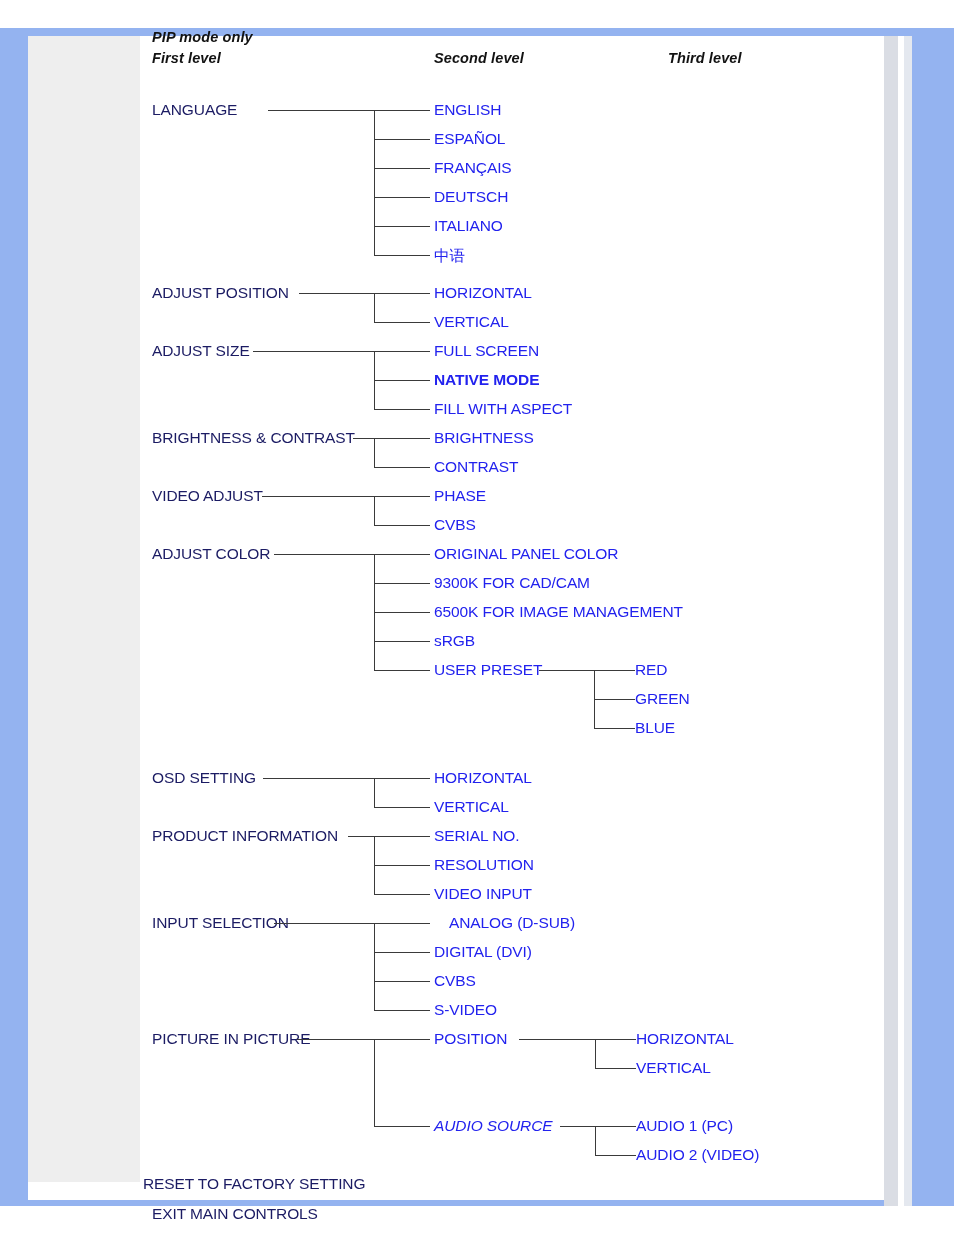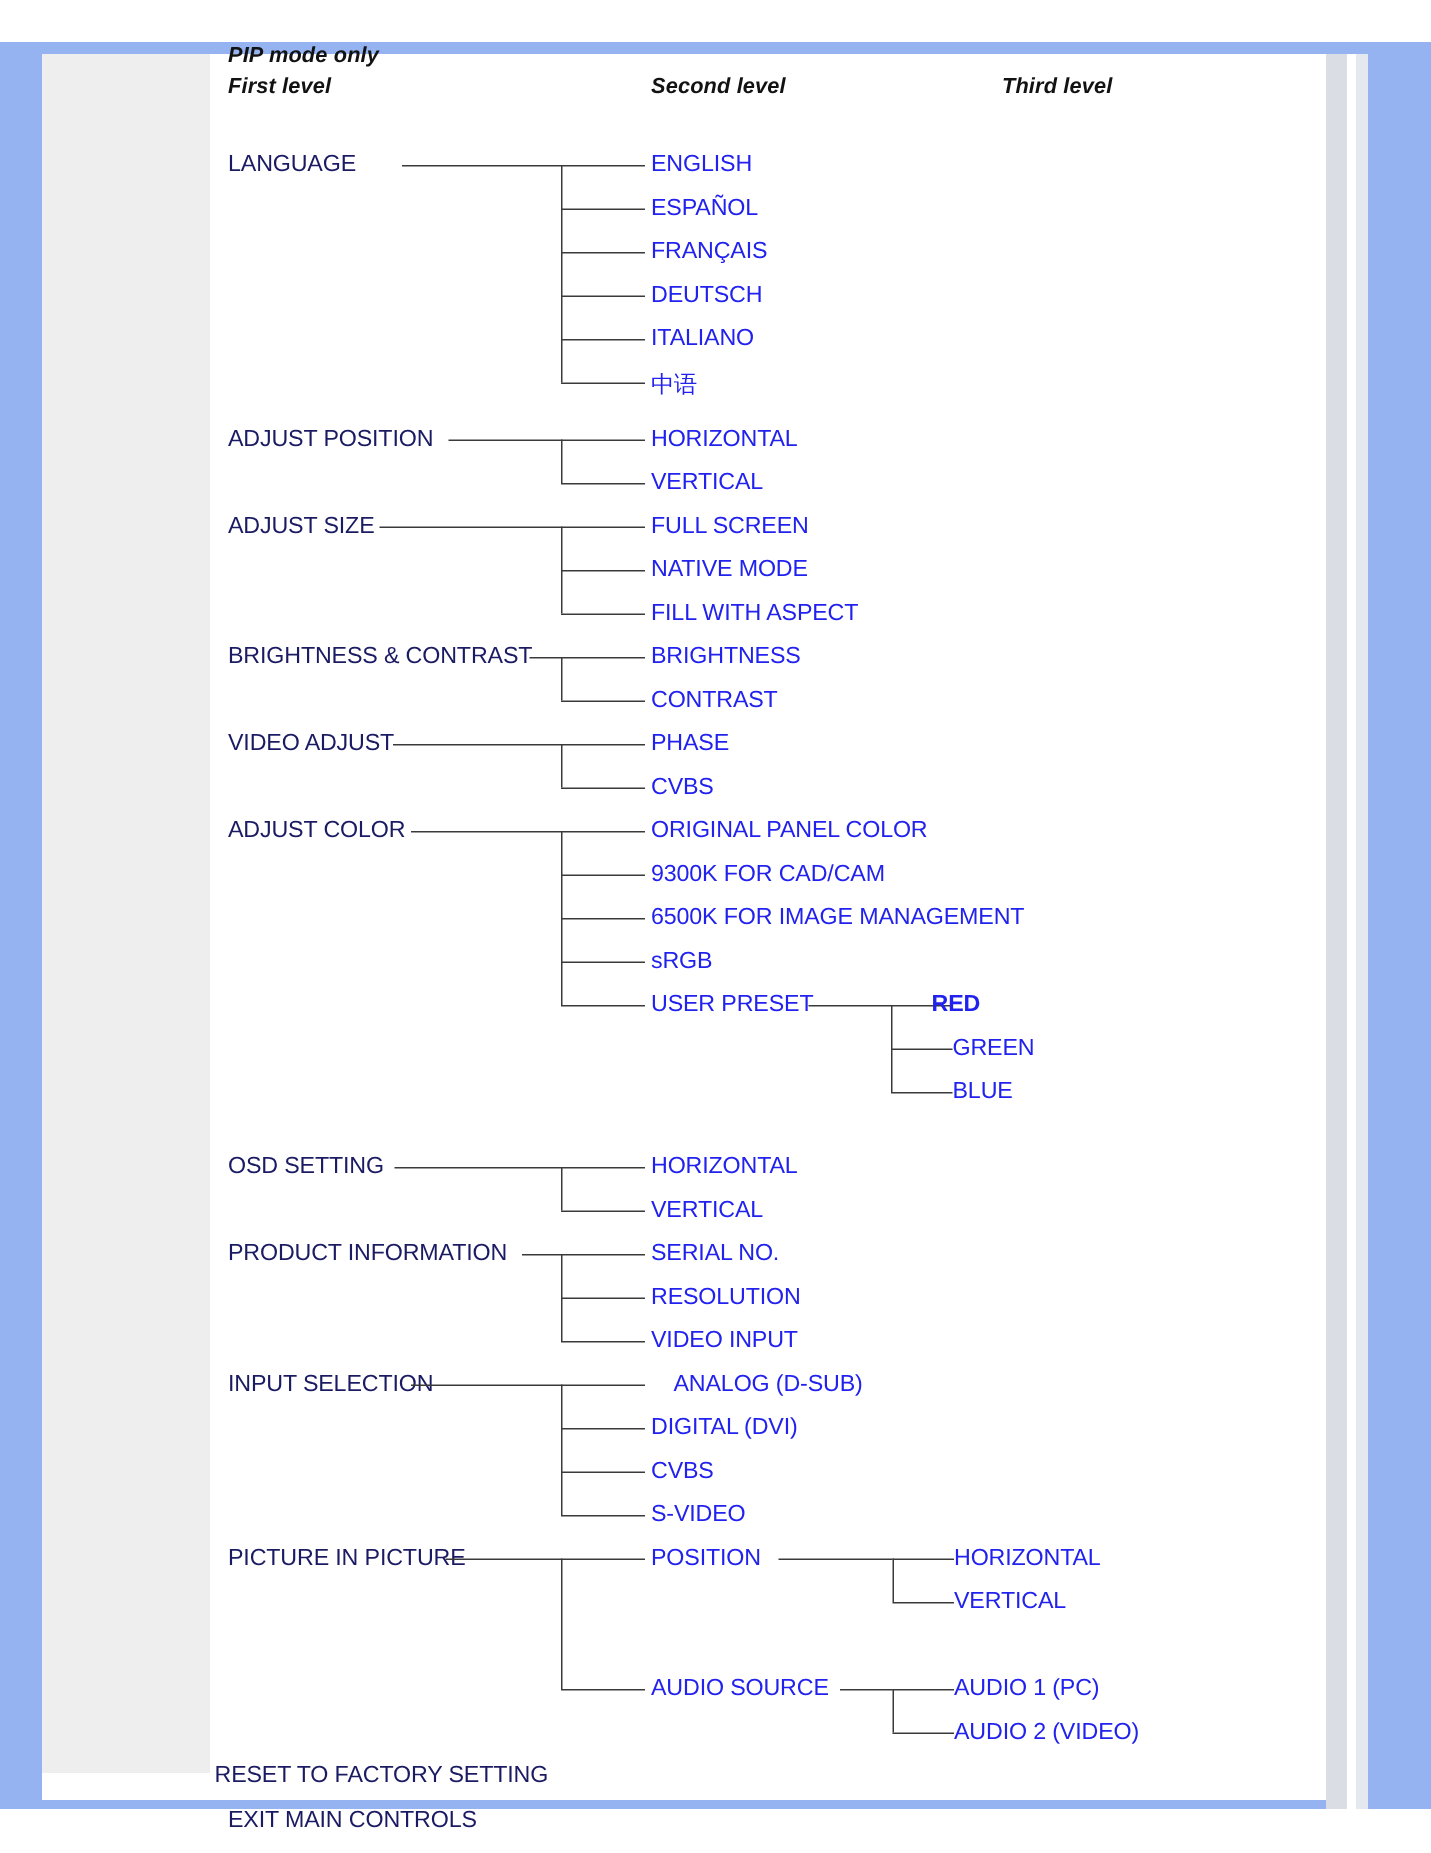--- a/index.html
+++ b/index.html
@@ -137,21 +137,21 @@
   <div class="lvl2" style="left:434px; top:284px;">HORIZONTAL</div>
   <div class="lvl2" style="left:434px; top:313px;">VERTICAL</div>
 
   <div class="lvl1" style="left:152px; top:342px;">ADJUST SIZE</div>
   <div class="hline" style="left:253px; top:351px; width:121px;"></div>
   <div class="vline" style="left:374px; top:351px; height:58px;"></div>
   <div class="hline" style="left:374px; top:351px; width:56px;"></div>
   <div class="hline" style="left:374px; top:380px; width:56px;"></div>
   <div class="hline" style="left:374px; top:409px; width:56px;"></div>
   <div class="lvl2" style="left:434px; top:342px;">FULL SCREEN</div>
-  <div class="lvl2" style="left:434px; top:371px;">NATIVE MODE</div>
+  <div class="lvl2" style="left:434px; top:371px;font-weight:bold;">NATIVE MODE</div>
   <div class="lvl2" style="left:434px; top:400px;">FILL WITH ASPECT</div>
 
   <div class="lvl1" style="left:152px; top:429px;">BRIGHTNESS &amp; CONTRAST</div>
   <div class="hline" style="left:353px; top:438px; width:21px;"></div>
   <div class="vline" style="left:374px; top:438px; height:29px;"></div>
   <div class="hline" style="left:374px; top:438px; width:56px;"></div>
   <div class="hline" style="left:374px; top:467px; width:56px;"></div>
   <div class="lvl2" style="left:434px; top:429px;">BRIGHTNESS</div>
   <div class="lvl2" style="left:434px; top:458px;">CONTRAST</div>
 
@@ -175,21 +175,21 @@
   <div class="lvl2" style="left:434px; top:574px;">9300K FOR CAD/CAM</div>
   <div class="lvl2" style="left:434px; top:603px;">6500K FOR IMAGE MANAGEMENT</div>
   <div class="lvl2" style="left:434px; top:632px;">sRGB</div>
   <div class="lvl2" style="left:434px; top:661px;">USER PRESET</div>
 
   <div class="hline" style="left:539px; top:670px; width:55px;"></div>
   <div class="vline" style="left:594px; top:670px; height:58px;"></div>
   <div class="hline" style="left:594px; top:670px; width:41px;"></div>
   <div class="hline" style="left:594px; top:699px; width:41px;"></div>
   <div class="hline" style="left:594px; top:728px; width:41px;"></div>
-  <div class="lvl3" style="left:621px; top:661px;font-weight:bold;">RED</div>
+  <div class="lvl3" style="left:635px; top:661px;">RED</div>
   <div class="lvl3" style="left:635px; top:690px;">GREEN</div>
   <div class="lvl3" style="left:635px; top:719px;">BLUE</div>
 
   <div class="lvl1" style="left:152px; top:769px;">OSD SETTING</div>
   <div class="hline" style="left:263px; top:778px; width:111px;"></div>
   <div class="vline" style="left:374px; top:778px; height:29px;"></div>
   <div class="hline" style="left:374px; top:778px; width:56px;"></div>
   <div class="hline" style="left:374px; top:807px; width:56px;"></div>
   <div class="lvl2" style="left:434px; top:769px;">HORIZONTAL</div>
   <div class="lvl2" style="left:434px; top:798px;">VERTICAL</div>
@@ -215,21 +215,21 @@
   <div class="lvl2" style="left:434px; top:943px;">DIGITAL (DVI)</div>
   <div class="lvl2" style="left:434px; top:972px;">CVBS</div>
   <div class="lvl2" style="left:434px; top:1001px;">S-VIDEO</div>
 
   <div class="lvl1" style="left:152px; top:1030px;">PICTURE IN PICTURE</div>
   <div class="hline" style="left:297px; top:1039px; width:77px;"></div>
   <div class="vline" style="left:374px; top:1039px; height:87px;"></div>
   <div class="hline" style="left:374px; top:1039px; width:56px;"></div>
   <div class="hline" style="left:374px; top:1126px; width:56px;"></div>
   <div class="lvl2" style="left:434px; top:1030px;">POSITION</div>
-  <div class="lvl2" style="left:434px; top:1117px;">AUDIO SOURCE</div>
+  <div class="lvl2" style="left:434px; top:1117px;font-style:italic;">AUDIO SOURCE</div>
 
   <div class="hline" style="left:519px; top:1039px; width:76px;"></div>
   <div class="vline" style="left:595px; top:1039px; height:29px;"></div>
   <div class="hline" style="left:595px; top:1039px; width:41px;"></div>
   <div class="hline" style="left:595px; top:1068px; width:41px;"></div>
   <div class="lvl3" style="left:636px; top:1030px;">HORIZONTAL</div>
   <div class="lvl3" style="left:636px; top:1059px;">VERTICAL</div>
 
   <div class="hline" style="left:560px; top:1126px; width:35px;"></div>
   <div class="vline" style="left:595px; top:1126px; height:29px;"></div>

